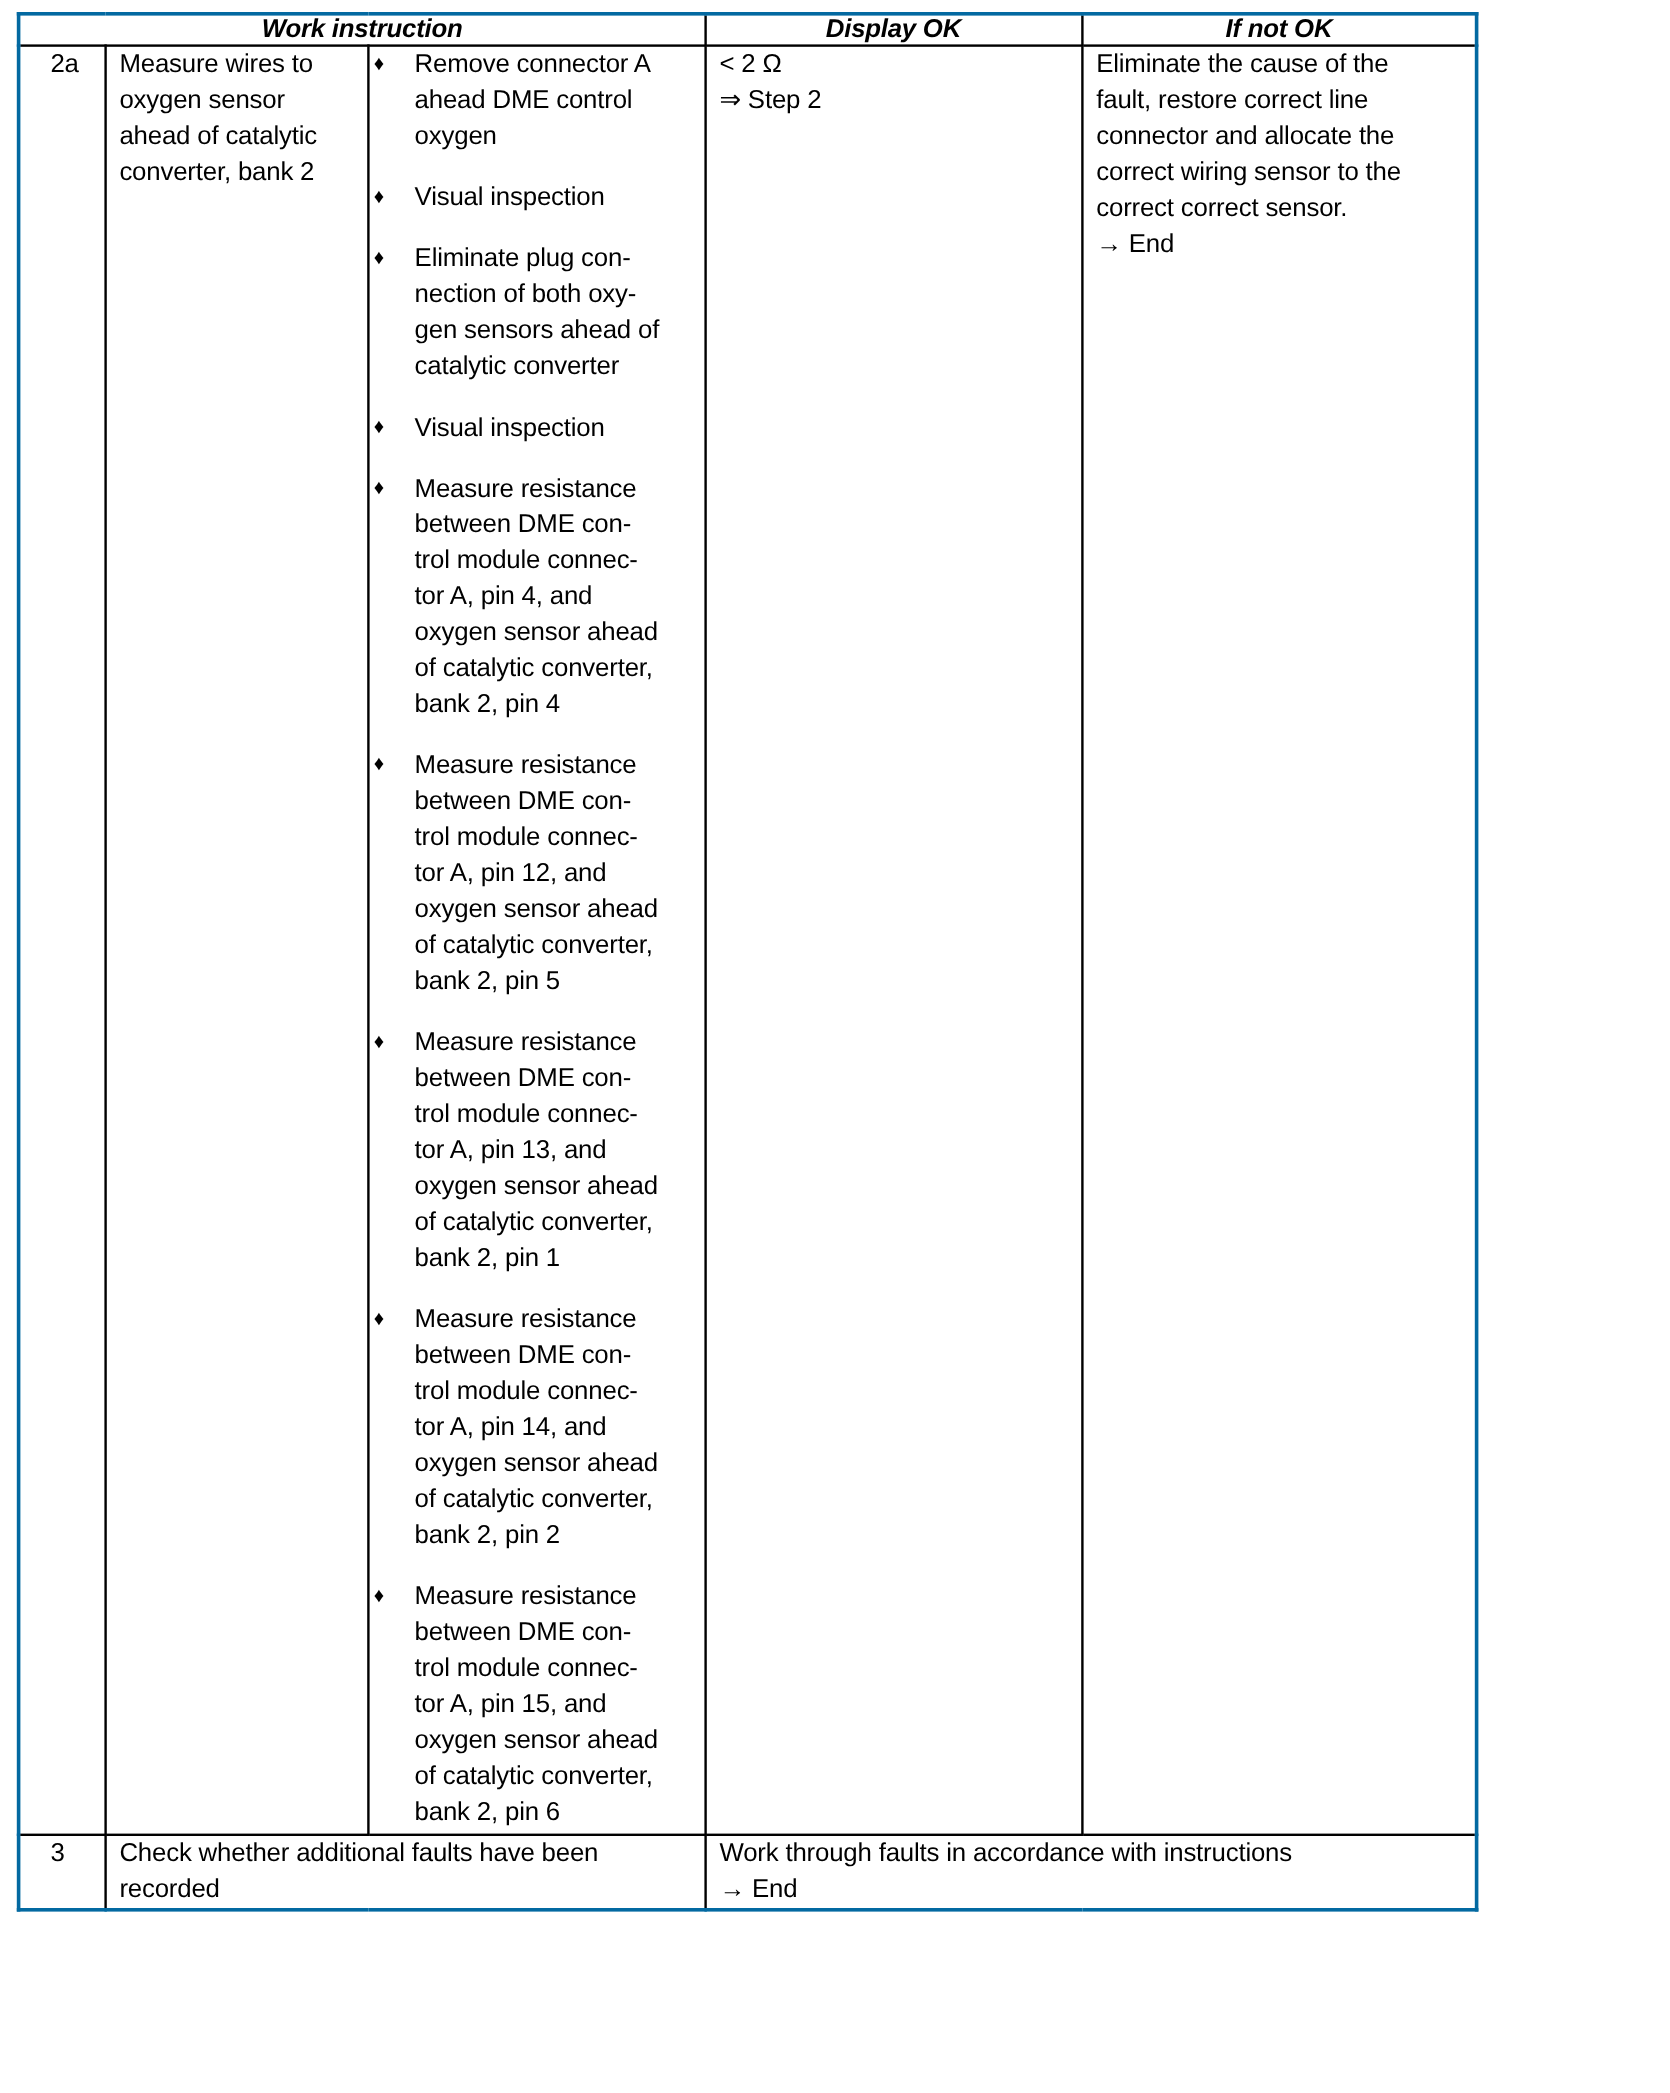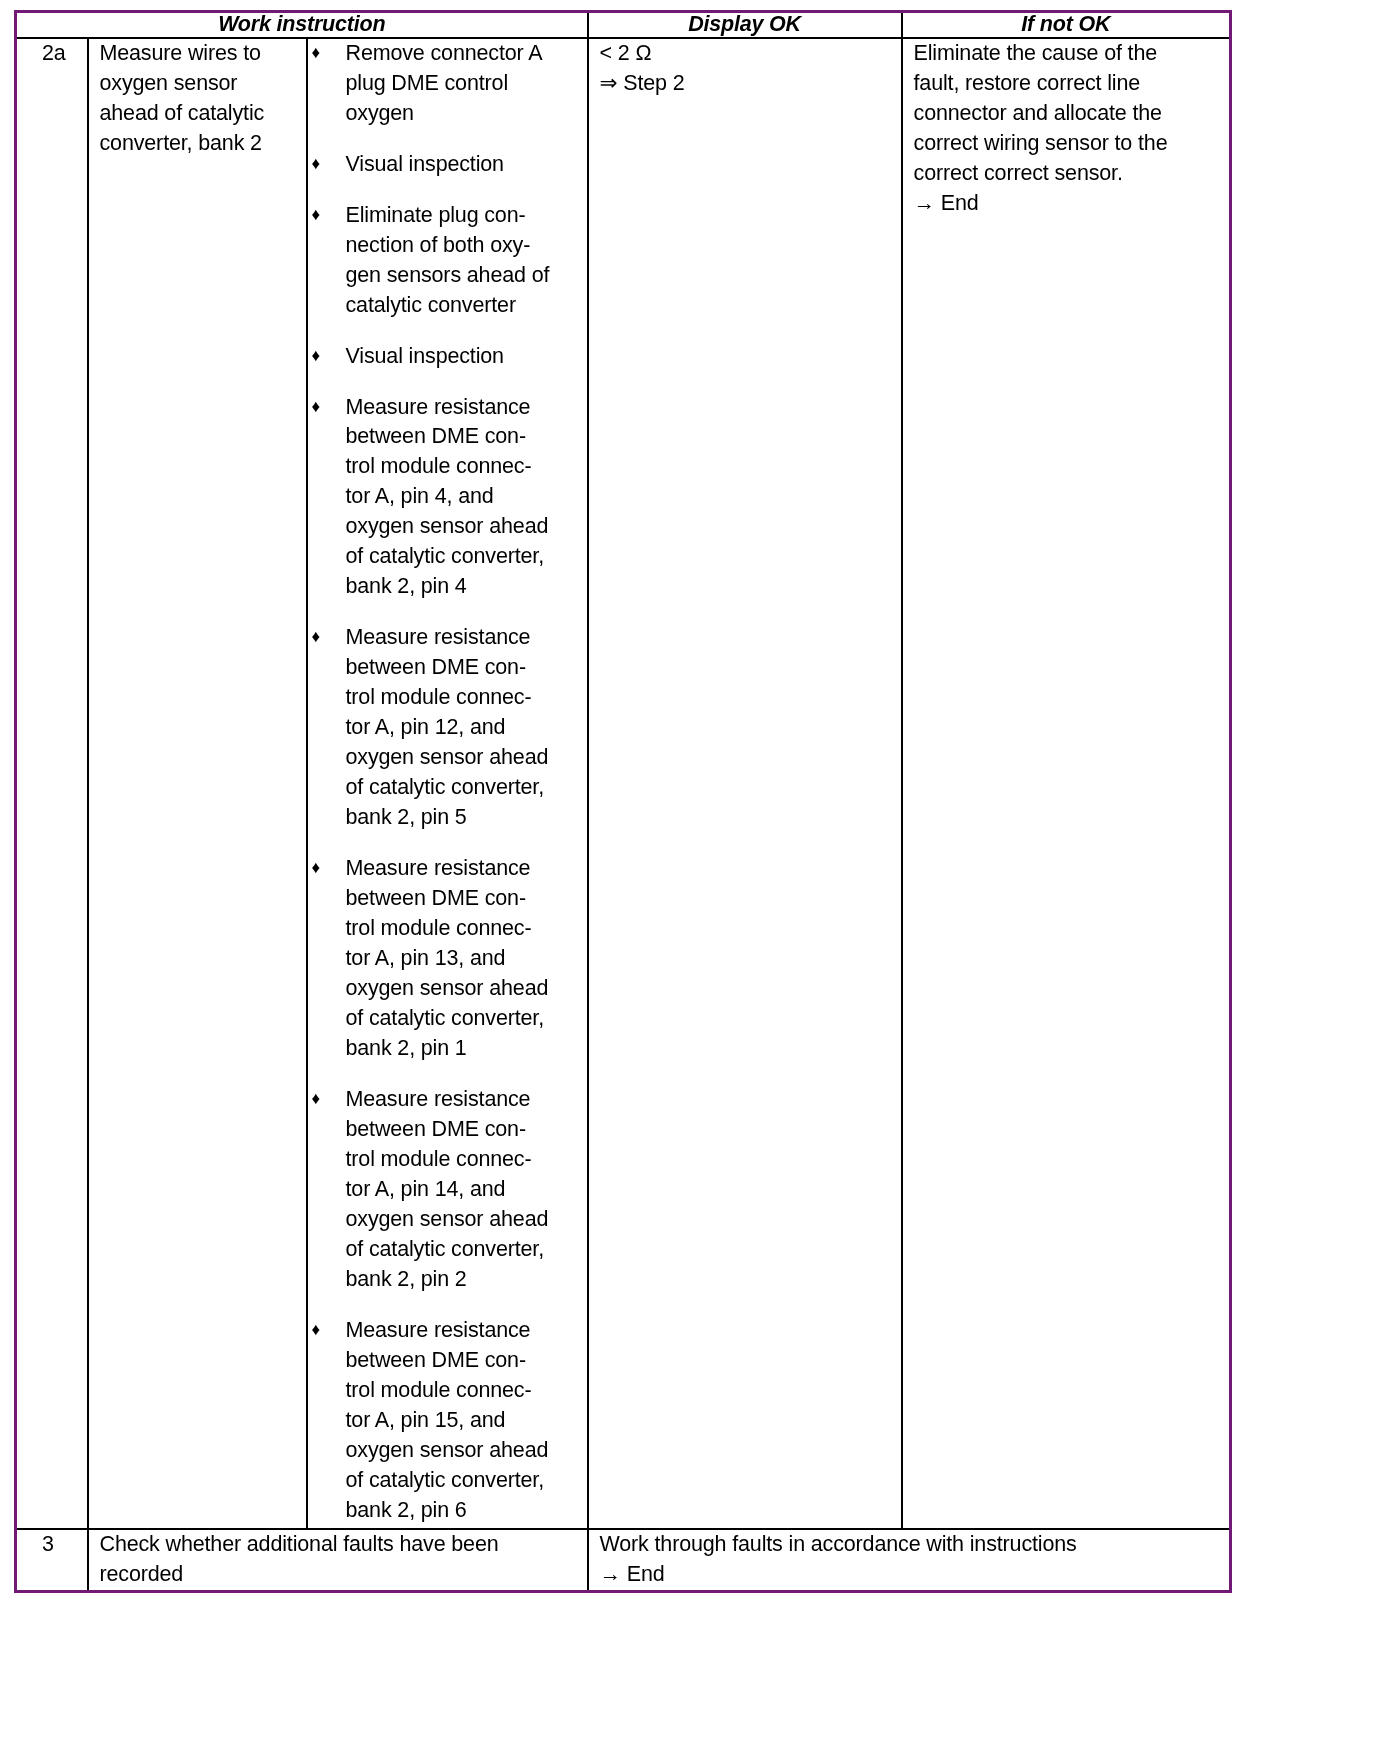--- a/index.html
+++ b/index.html
@@ -20,21 +20,21 @@
     width: 1392px;
     height: 1744px;
     box-sizing: border-box;
     padding: 10px 0 0 14px;
   }
 
   table.wi-table {
     width: 1215px;
     border-collapse: collapse;
     table-layout: fixed;
-    border: 3px solid #701a75;
+    border: 3px solid #0369a1;
     background: #fff;
   }
 
   table.wi-table td,
   table.wi-table th {
     border: 2px solid #000;
     vertical-align: top;
     padding: 0;
     background: #fff;
   }
@@ -147,21 +147,21 @@
           <span class="line">converter, bank 2</span>
         </td>
 
         <td class="cell tight">
           <ul class="bullets">
 
             <li>
               <span class="bullet-mark">♦</span>
               <span class="bullet-text">
                 <span class="bullet-line">Remove connector A</span>
-                <span class="bullet-line">plug DME control</span>
+                <span class="bullet-line">ahead DME control</span>
                 <span class="bullet-line">oxygen</span>
               </span>
             </li>
 
             <li>
               <span class="bullet-mark">♦</span>
               <span class="bullet-text">
                 <span class="bullet-line">Visual inspection</span>
               </span>
             </li>

